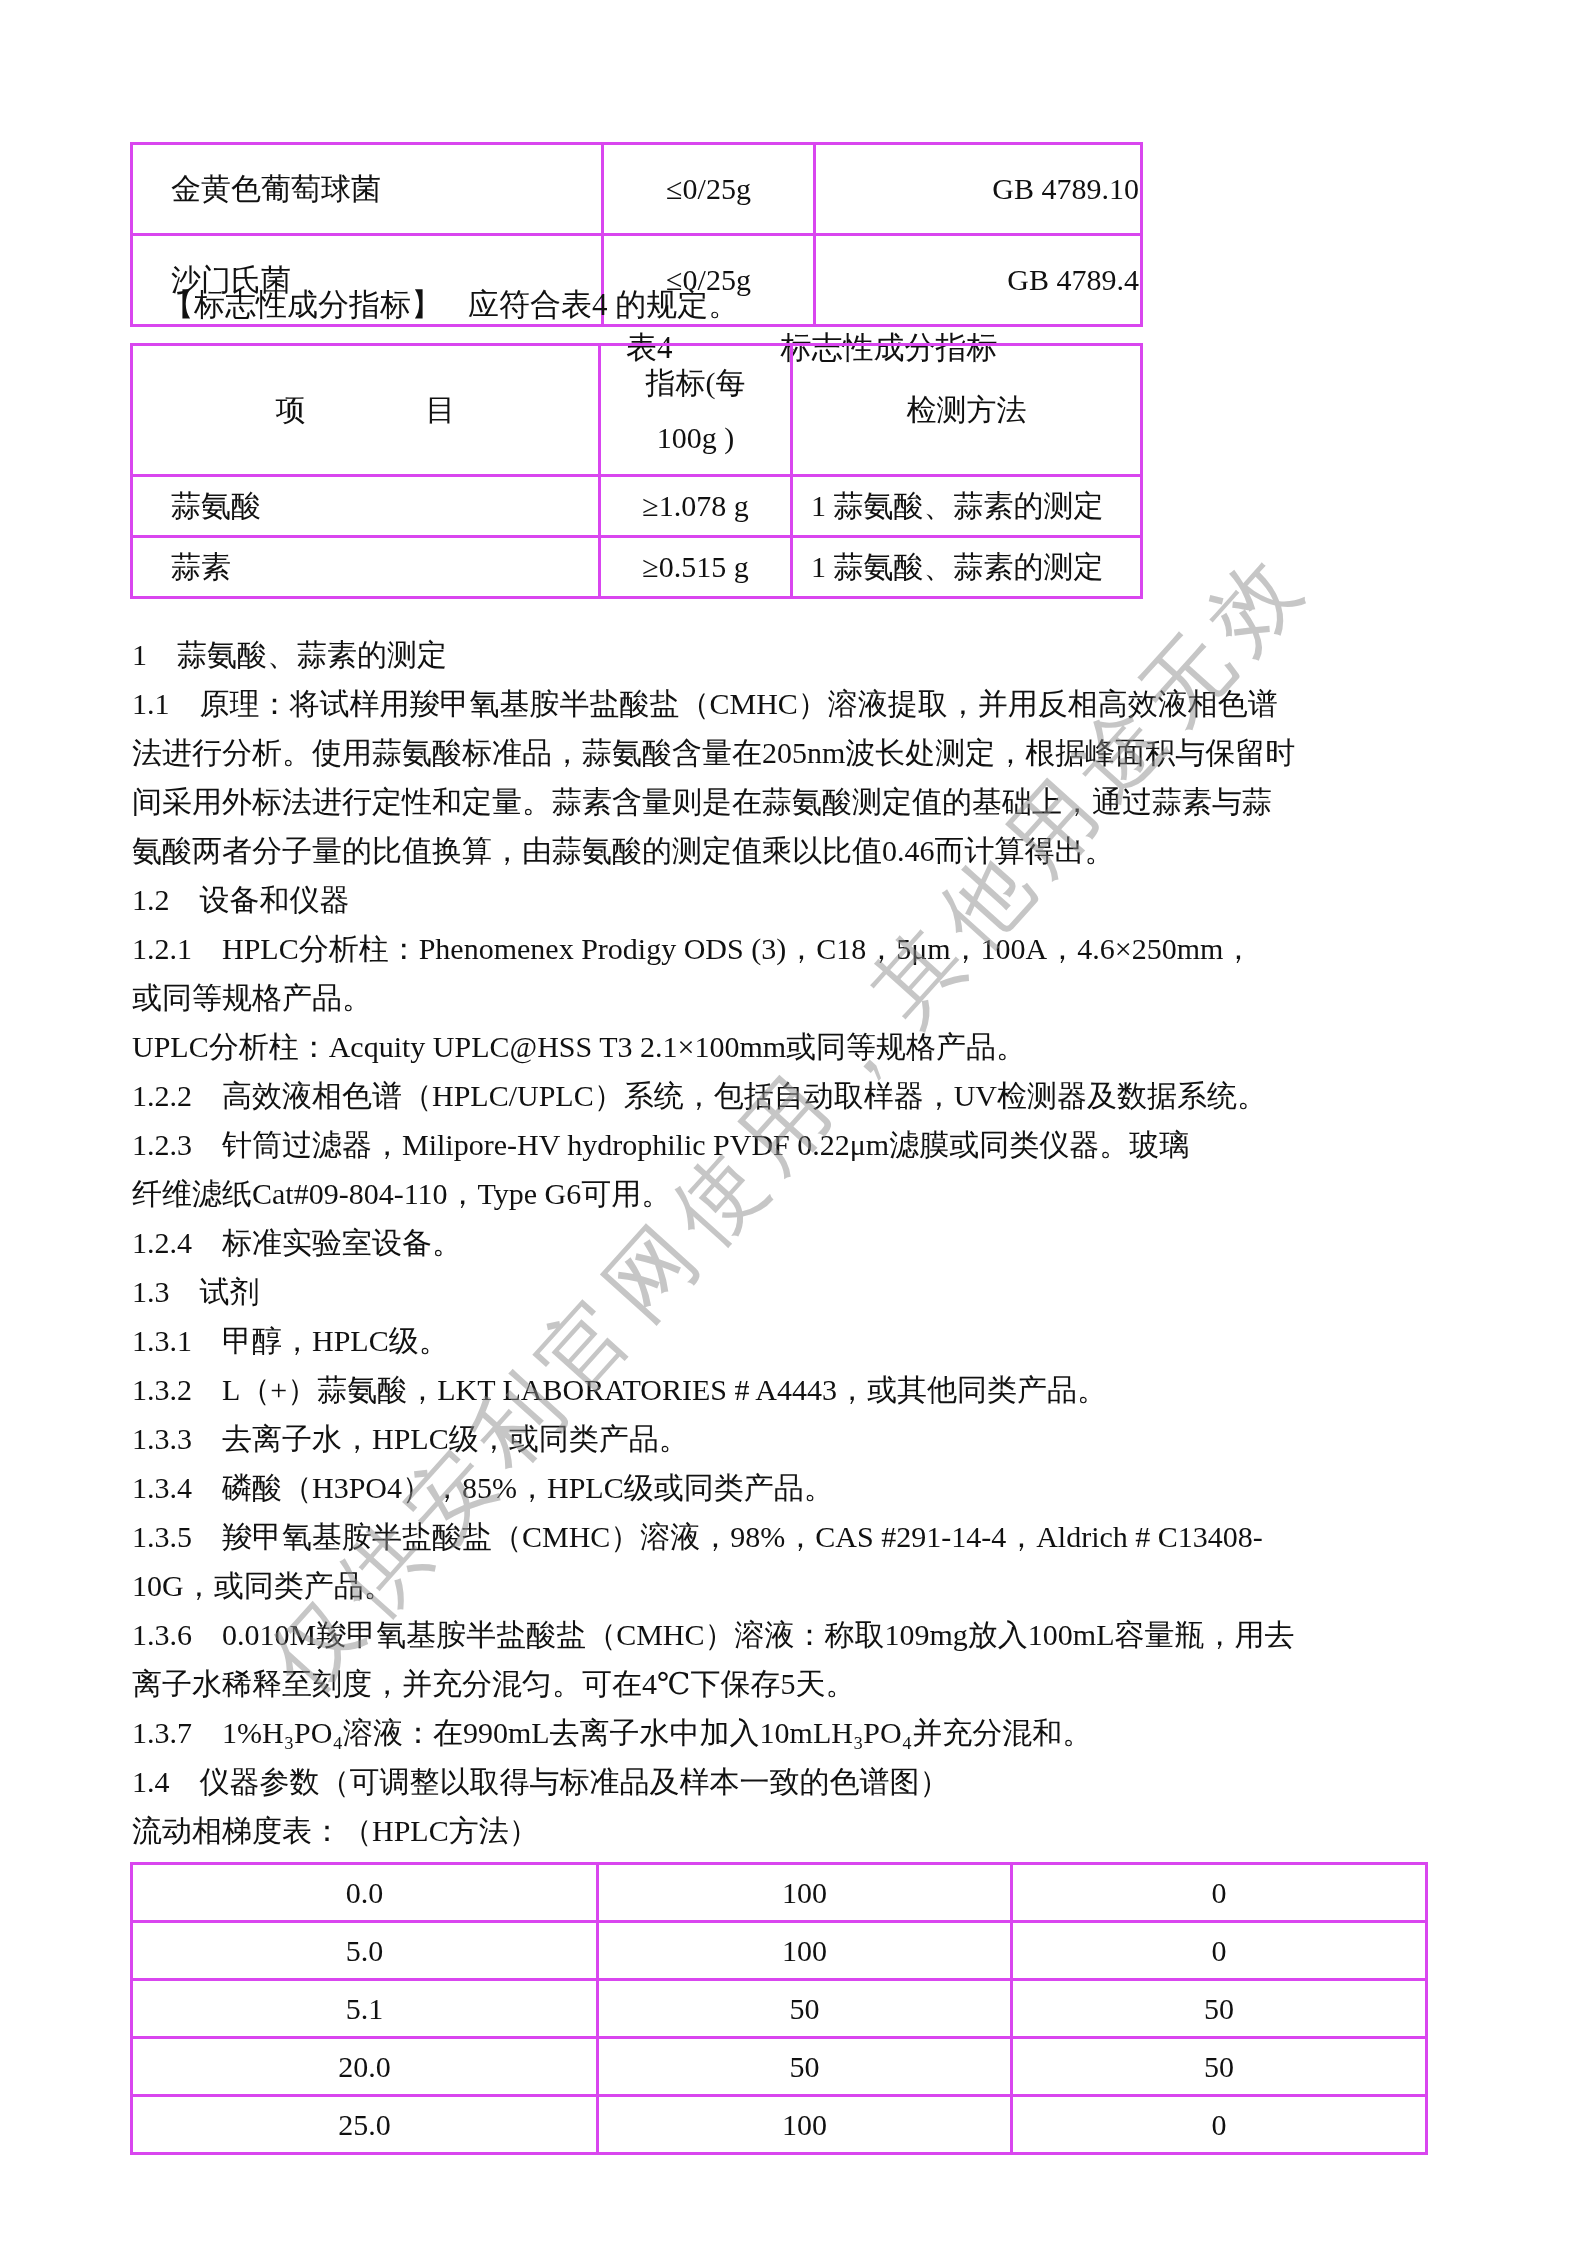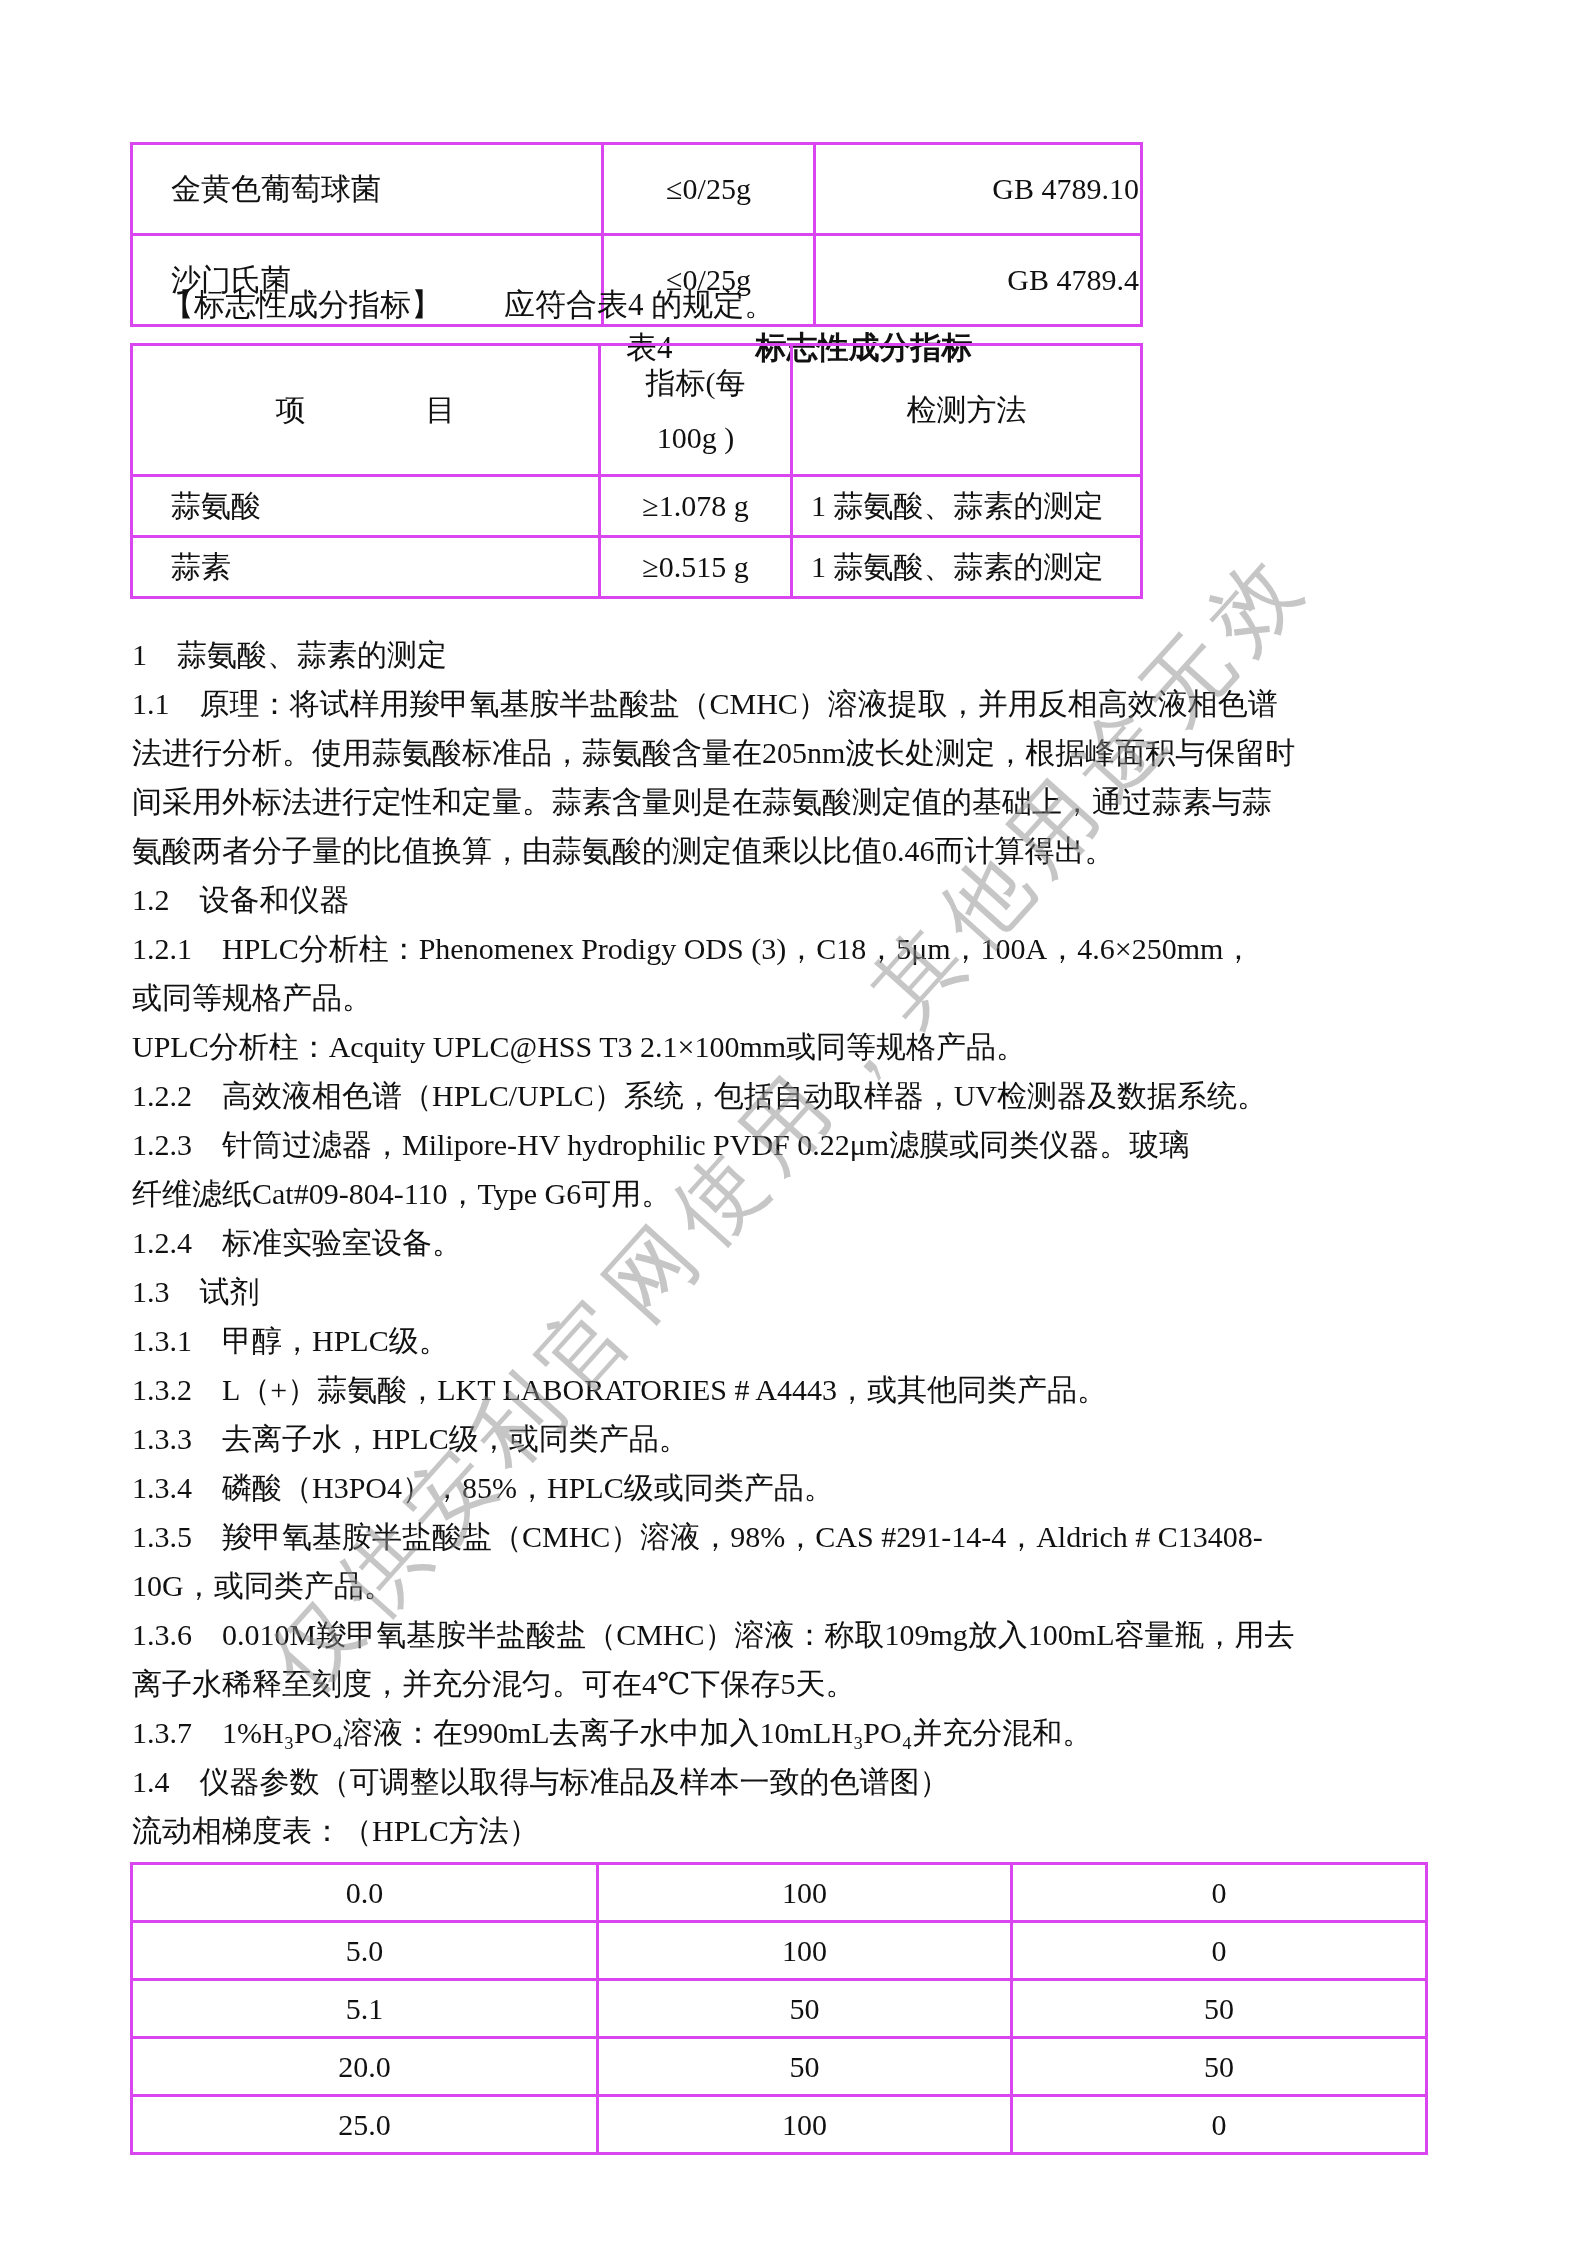--- a/index.html
+++ b/index.html
@@ -20,24 +20,24 @@
   .h2line{line-height:55px;white-space:pre-wrap;}
   .gradient-table{top:1862px;width:1295px;}
   .gradient-table td{height:53px;text-align:center;}
   .gradient-table .hrow td{height:60px;}
   .cell-left{text-align:left;padding-left:38px;}
   .cell-center{text-align:center;}
   .cell-method{text-align:left;padding-left:18px;}
   .cell-gb{text-align:right;padding-left:22px;}
   
   .intro-line{position:absolute;left:132px;top:248px;font-size:31px;white-space:pre-wrap;}
-  .intro-rest{margin-left:62px;}
+  .intro-rest{margin-left:26px;}
   .caption-line{position:absolute;left:132px;top:291px;font-size:31px;white-space:pre-wrap;}
   .caption-no{padding-left:463px;display:inline-block;}
-  .caption-title{margin-left:83px;font-weight:bold;}
+  .caption-title{margin-left:108px;}
   .body-text{position:absolute;left:132px;top:630px;width:1340px;}
   .tline{font-size:30px;line-height:49px;height:49px;white-space:pre-wrap;}
   
   .watermark{
     position:absolute;left:790px;top:1120px;
     transform:translate(-50%,-50%) rotate(-48deg);
     font-size:86px;letter-spacing:14px;white-space:nowrap;
     color:#8f8f8f;opacity:.5;z-index:5;pointer-events:none;
   }
 </style>

